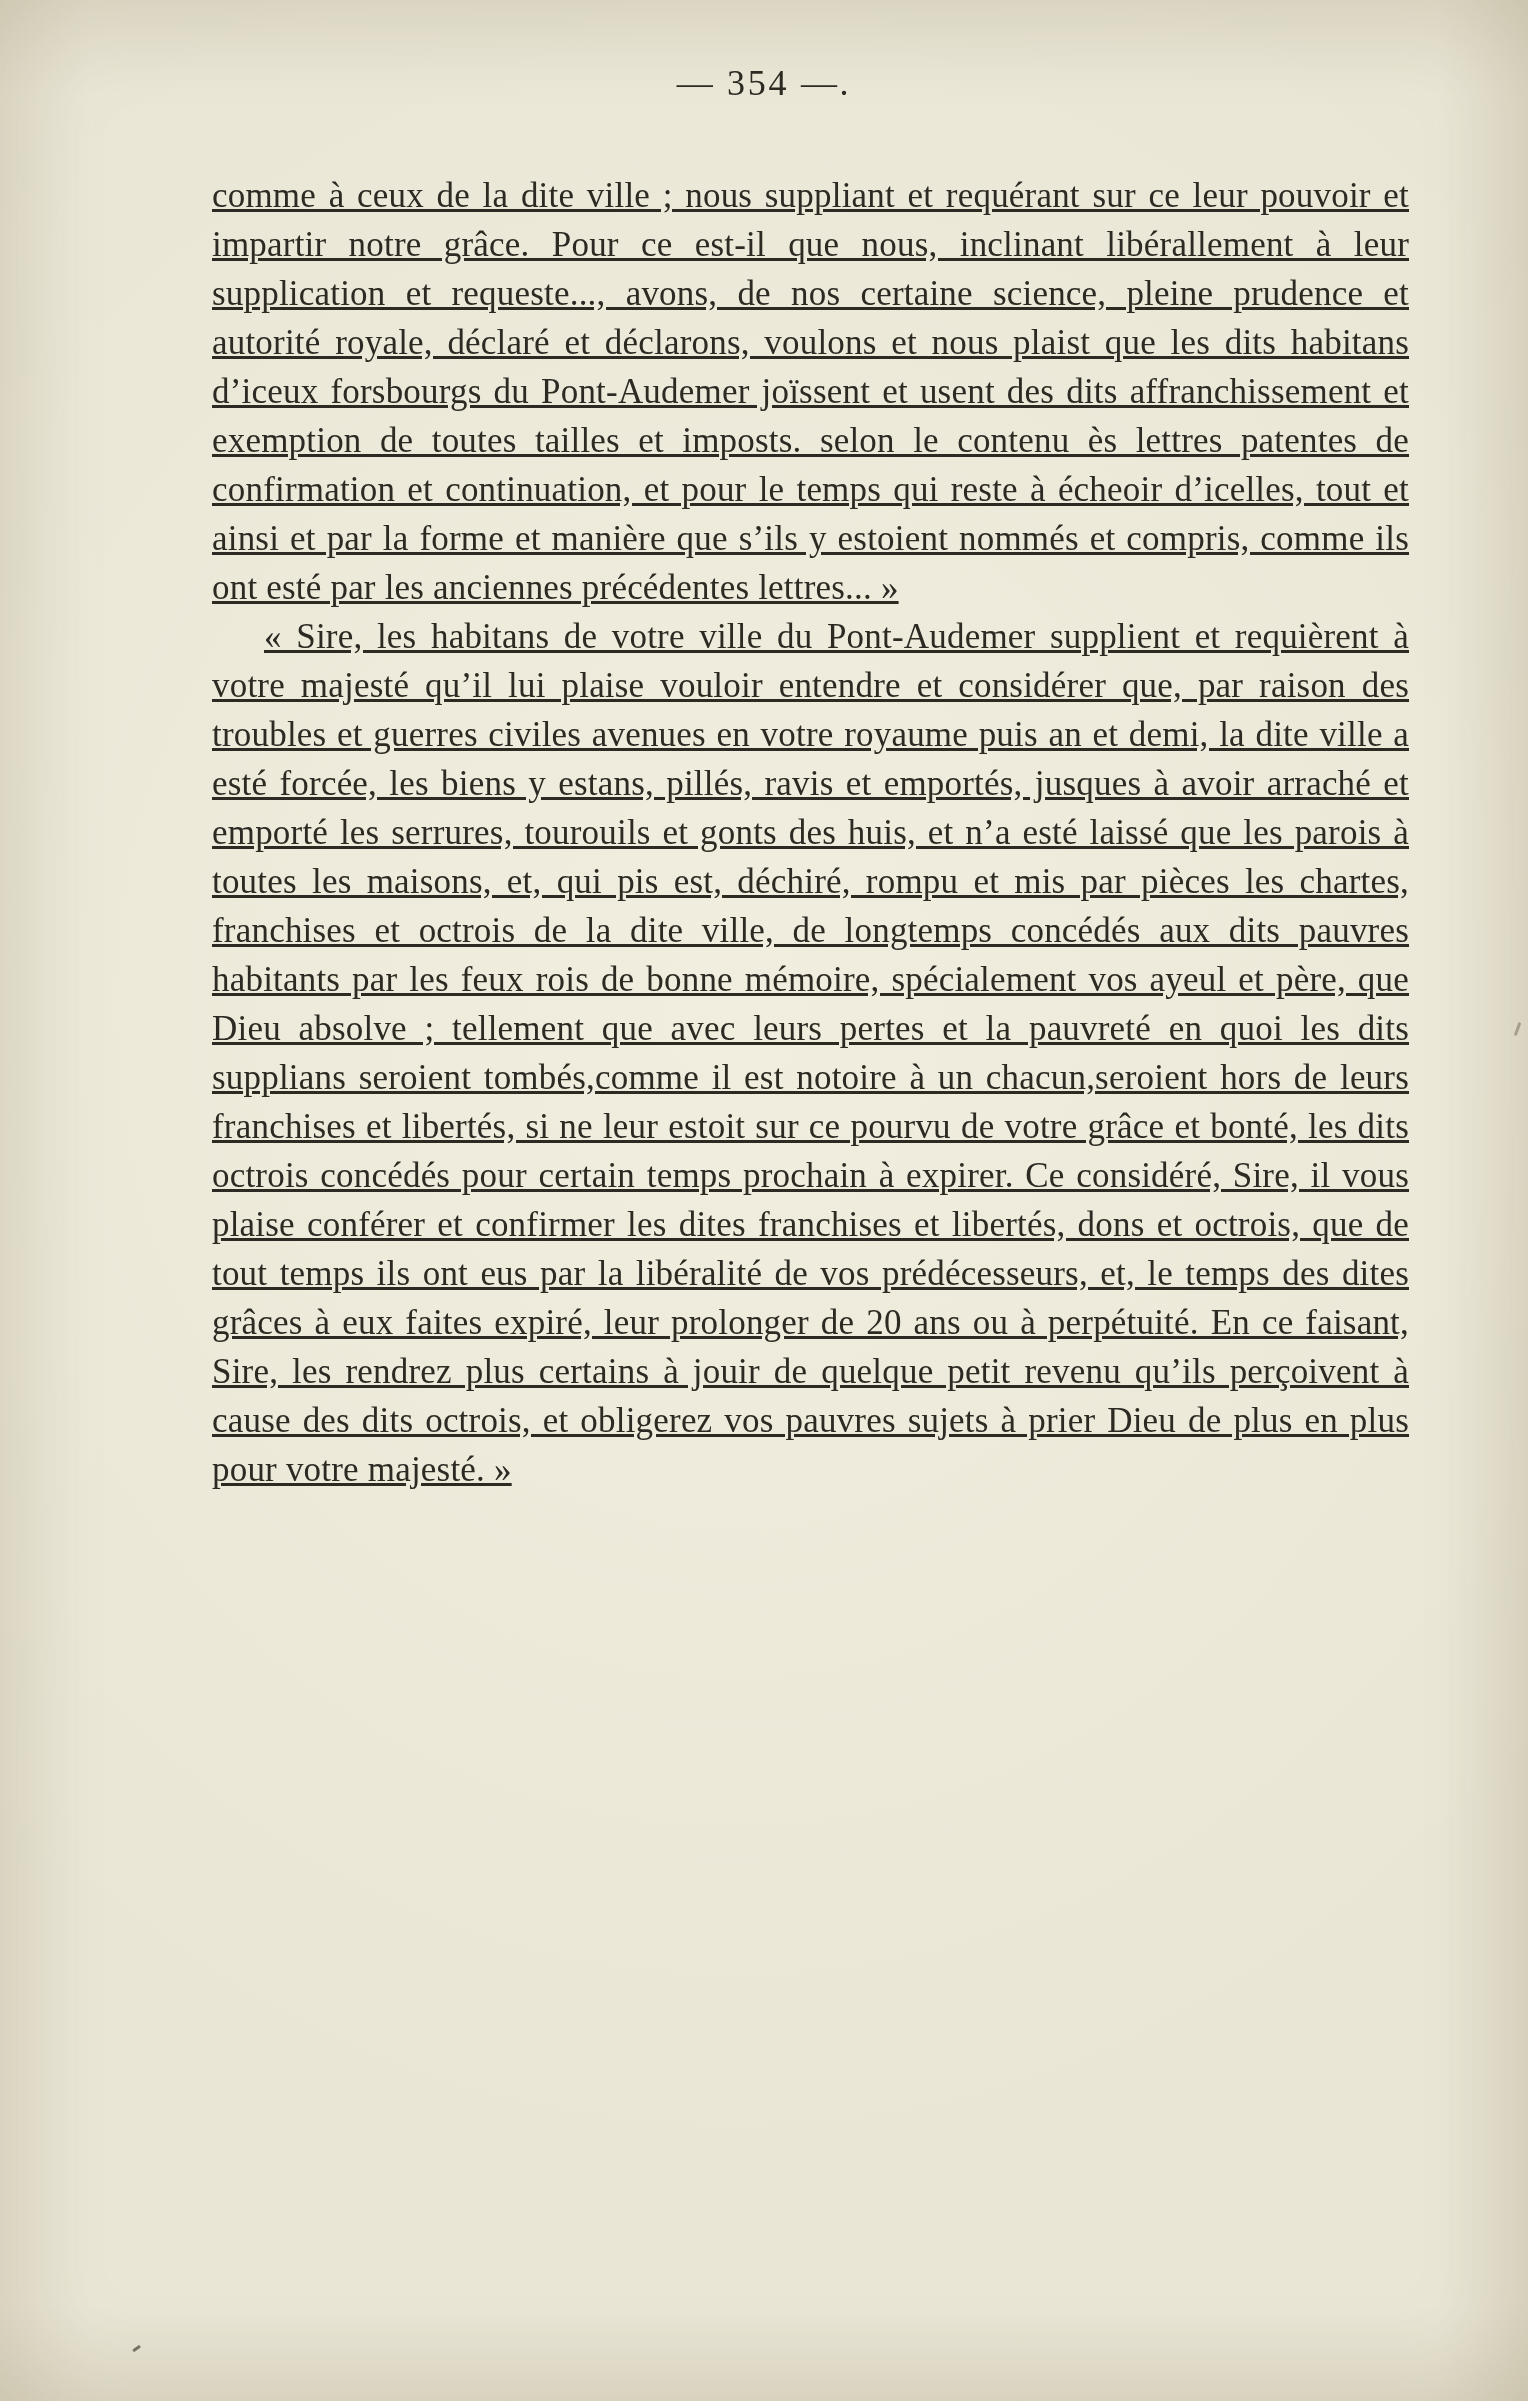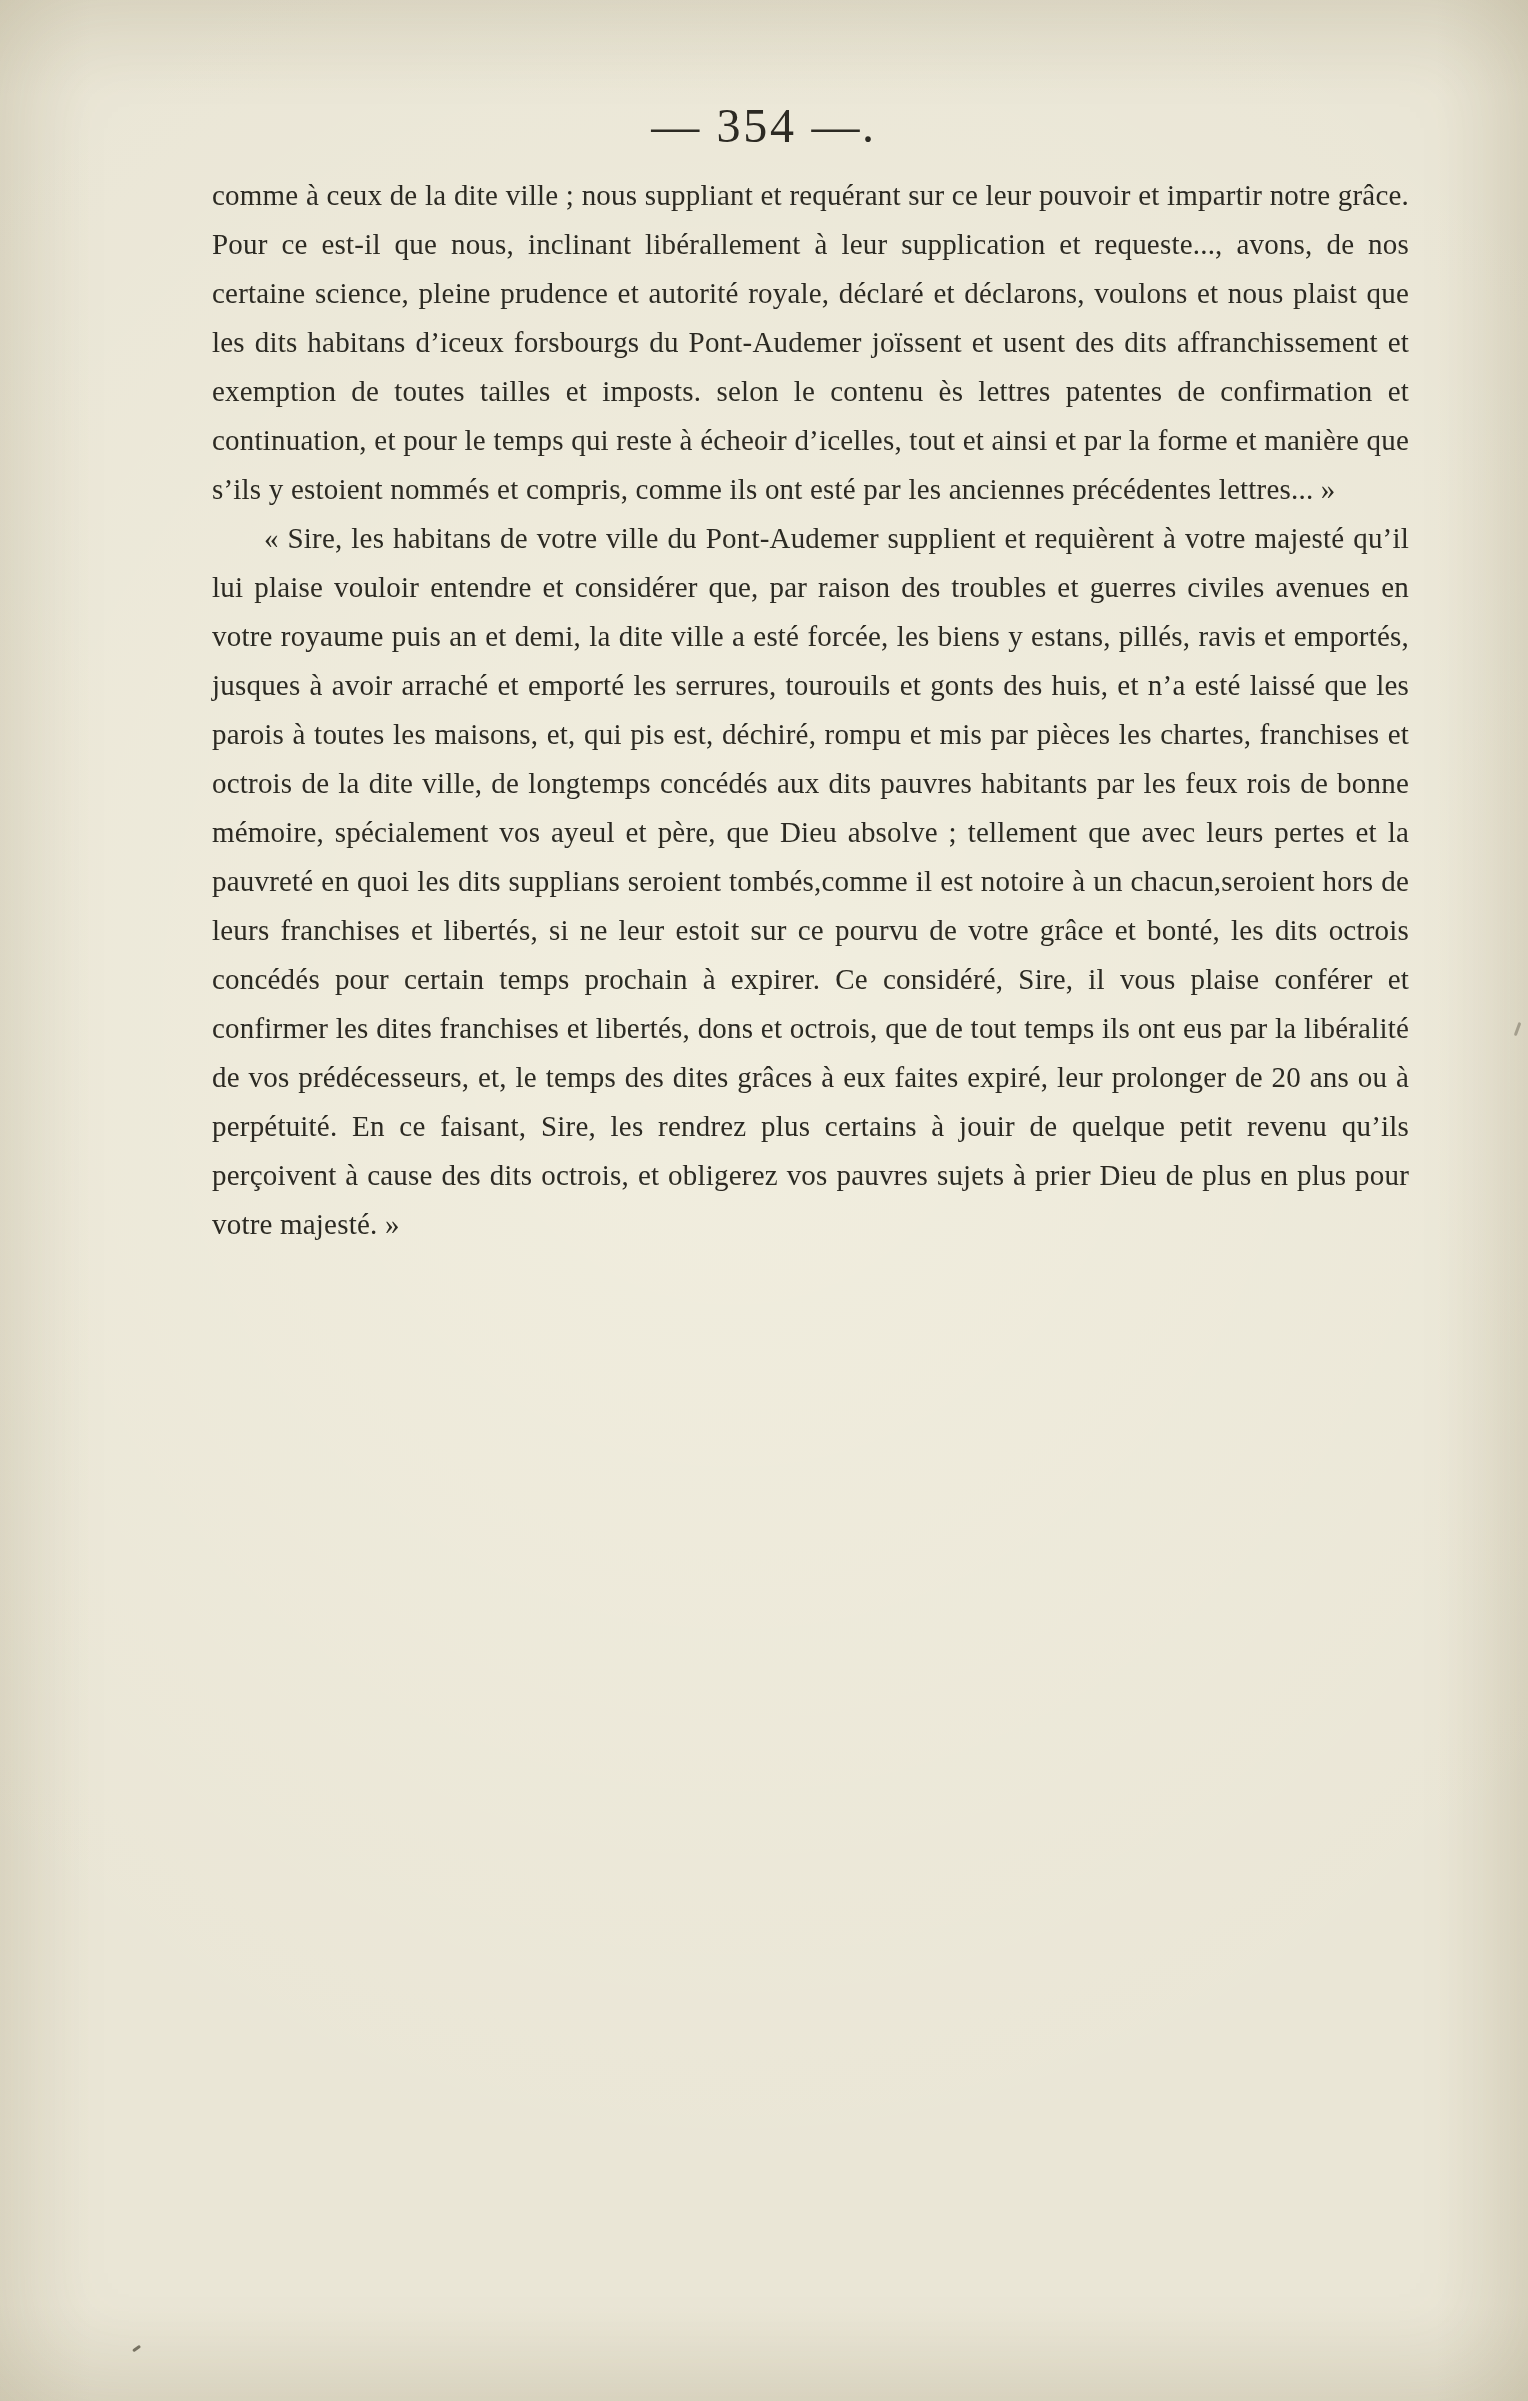--- a/index.html
+++ b/index.html
@@ -23,36 +23,37 @@
     width:1528px;
     height:2401px;
     background:
       radial-gradient(ellipse 130% 90% at 48% 42%, rgba(255,253,240,0.35) 0%, rgba(255,253,240,0) 55%),
       linear-gradient(90deg, rgba(150,138,100,0.10) 0%, rgba(150,138,100,0) 6%, rgba(150,138,100,0) 94%, rgba(150,138,100,0.14) 100%),
       linear-gradient(180deg, rgba(150,138,100,0.10) 0%, rgba(150,138,100,0) 4%, rgba(150,138,100,0) 96%, rgba(150,138,100,0.12) 100%),
       var(--paper);
     box-shadow: inset 0 0 107px rgba(140,128,92,0.18);
   }
   .page-number{
-    padding-top:98px;
+    padding-top:62px;
     text-align:center;
-    font-size:48px;
+    font-size:36px;
     letter-spacing:2.7px;
     color:var(--ink);
   }
   .text-block{
     position:absolute;
     top:171px;
     left:212px;
     width:1197px;
-    font-size:29px;
+    font-size:35px;
     line-height:49px;
     text-align:justify;
     letter-spacing:0.2px;
     color:var(--ink);
+    text-decoration:underline;
   }
   .text-block p{
     margin:0;
     padding:0;
   }
   .text-block p.indent{
     text-indent:52px;
   }
   .stray-mark{
     position:absolute;

